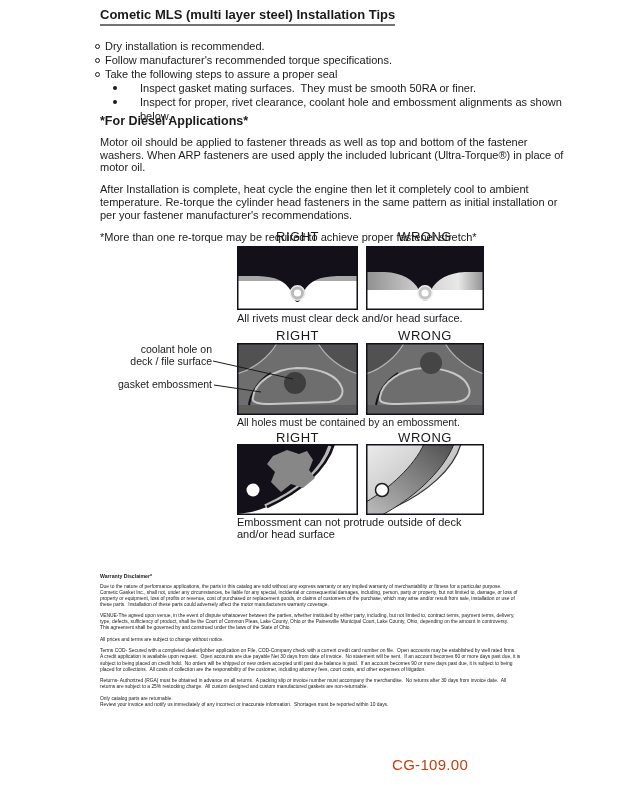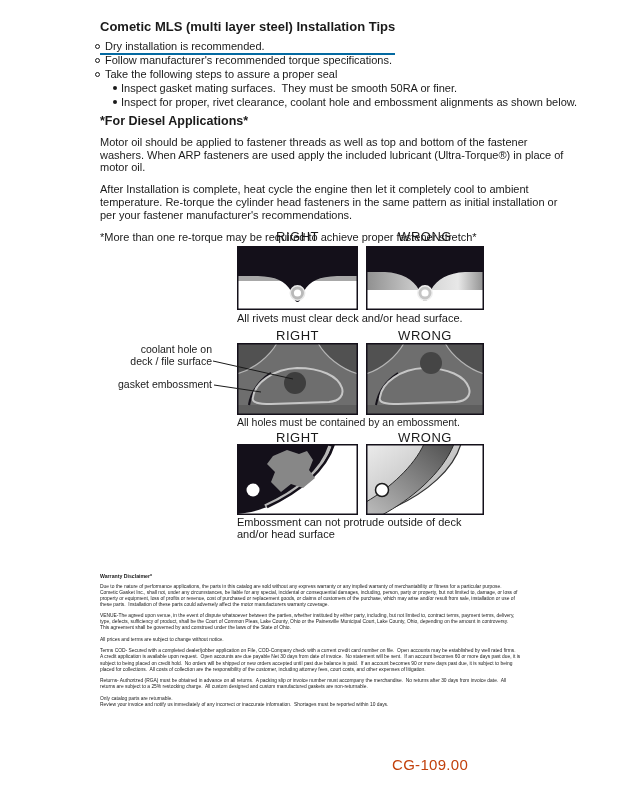--- a/index.html
+++ b/index.html
@@ -4,26 +4,26 @@
 <style>
   html,body{margin:0;padding:0;background:#e9e9e9;}
   .page{
     position:relative;width:618px;height:800px;background:#ffffff;
     font-family:"Liberation Sans","DejaVu Sans",sans-serif;color:#1a1a1a;
     margin:0 auto;overflow:hidden;
   }
   .abs{position:absolute;}
   .pre{white-space:pre-wrap;}
 
-  .title{left:100px;top:19px;font-size:13px;font-weight:bold;
-         border-bottom:2px solid #0369a1;padding-bottom:19px;}
+  .title{left:100px;top:7px;font-size:13px;font-weight:bold;
+         border-bottom:2px solid #737373;padding-bottom:2px;}
 
   .bullets{left:95px;top:39px;width:485px;font-size:11px;line-height:14px;}
   .brow{display:flex;}
-  .brow.sub{padding-left:18px;}
+  .brow.sub{padding-left:18px;gap:19px;}
   .dot-o{flex:0 0 auto;width:3px;height:3px;border:1px solid #1a1a1a;border-radius:50%;
          margin:4.5px 5px 0 0;}
   .dot-f{flex:0 0 auto;width:4px;height:4px;background:#1a1a1a;border-radius:50%;
          margin:4.5px 4px 0 0;}
 
   .diesel{left:100px;top:115px;width:472px;font-size:11px;line-height:12.8px;}
   .diesel h2{font-size:12.5px;font-weight:bold;margin:0 0 8px 0;}
   .diesel p{margin:0 0 9px 0;}
 
   .figlabel{font-size:13px;text-align:center;letter-spacing:0.5px;}

